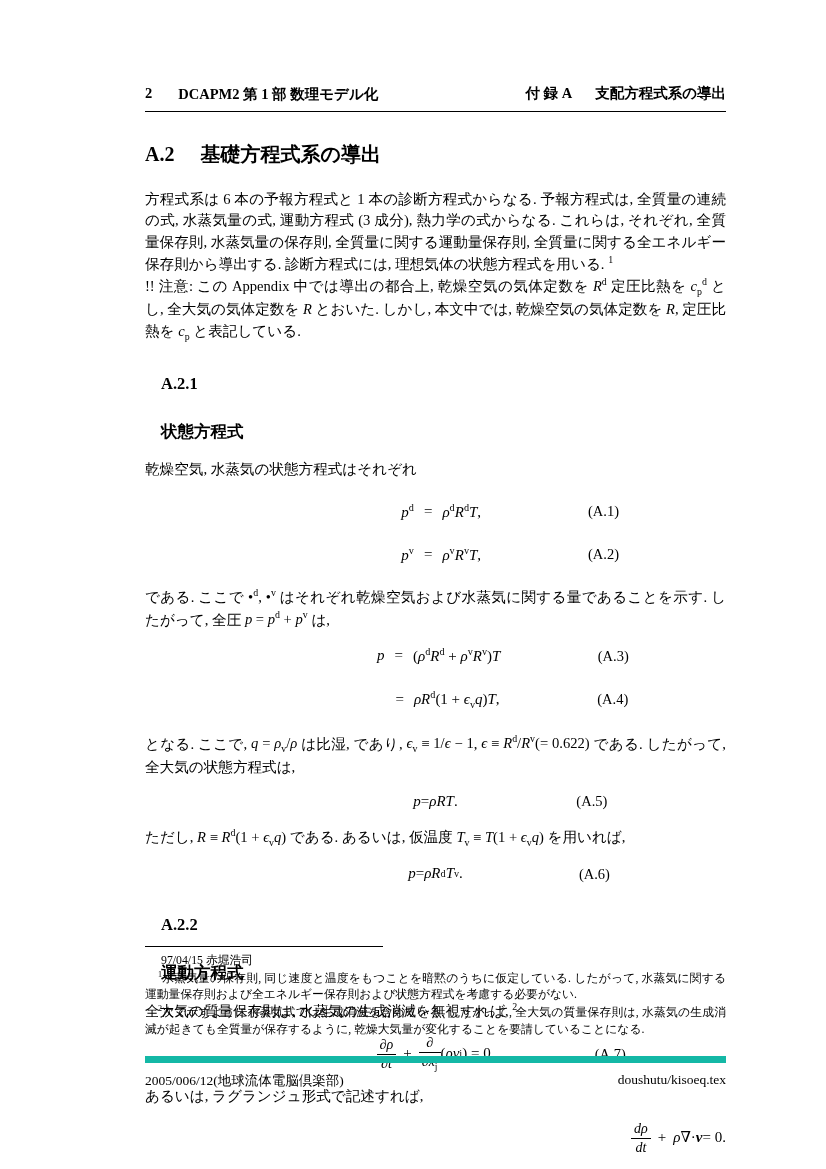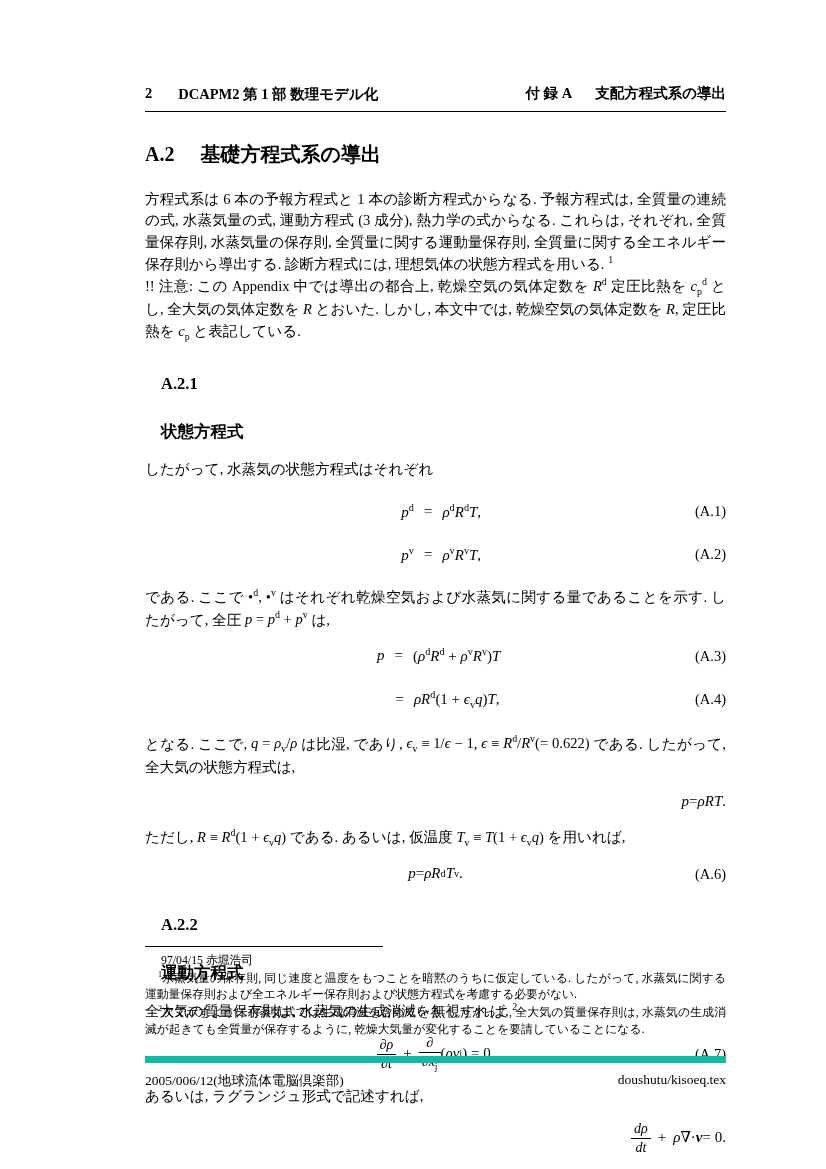--- a/index.html
+++ b/index.html
@@ -19,21 +19,21 @@
   h2.subsec{font-size:16.5px;font-weight:bold;margin:28px 0 15px 16px;display:flex;gap:24px;flex-direction:column;}
   p.body-p{margin:0 0 0 0;text-align:justify;}
   p.lead-p{margin:0 0 2px 0;text-align:justify;}
   sup{font-size:68%;}
   sub{font-size:68%;}
   .m{white-space:nowrap;}
 
   
   .eqrow{display:flex;align-items:center;margin:20px 0;font-size:15px;}
   .eqrow .sp{flex:1 1 0;}
-  .eqrow .sp.num{text-align:right;font-size:14.5px;}
+  .eqrow .sp.num{text-align:center;font-size:14.5px;}
   .eqbody{display:flex;align-items:center;}
   .lhs{display:inline-block;text-align:right;}
   .lhs.w1{width:24px;}
   .lhs.w2{width:14px;}
   .rel{padding:0 10px;}
   .rhs{text-align:center;}
   .standalone{margin:13px 0;}
   .frac{display:inline-block;vertical-align:middle;text-align:center;line-height:1.15;font-size:14px;}
   .frac .num{display:block;padding:0 3px 1px 3px;border-bottom:1px solid #000;}
   .frac .den{display:block;padding:1px 3px 0 3px;}
@@ -73,21 +73,21 @@
     </h1>
 
     <p class="body-p">方程式系は 6 本の予報方程式と 1 本の診断方程式からなる. 予報方程式は, 全質量の連続の式, 水蒸気量の式, 運動方程式 (3 成分), 熱力学の式からなる. これらは, それぞれ, 全質量保存則, 水蒸気量の保存則, 全質量に関する運動量保存則, 全質量に関する全エネルギー保存則から導出する. 診断方程式には, 理想気体の状態方程式を用いる. <sup>1</sup></p>
     <p class="body-p">!! 注意: この Appendix 中では導出の都合上, 乾燥空気の気体定数を <span class="m"><i>R</i><sup>d</sup></span> 定圧比熱を <span class="m"><i>c</i><sub>p</sub><sup>d</sup></span> とし, 全大気の気体定数を <span class="m"><i>R</i></span> とおいた. しかし, 本文中では, 乾燥空気の気体定数を <span class="m"><i>R</i></span>, 定圧比熱を <span class="m"><i>c</i><sub>p</sub></span> と表記している.</p>
 
     <h2 class="subsec">
       <span>A.2.1</span>
       <span>状態方程式</span>
     </h2>
 
-    <p class="lead-p">したがって, 水蒸気の状態方程式はそれぞれ</p>
+    <p class="lead-p">乾燥空気, 水蒸気の状態方程式はそれぞれ</p>
 
     <div class="eqrow">
       <span class="sp"></span>
       <span class="eqbody">
         <span class="lhs w1"><i>p</i><sup>d</sup></span>
         <span class="rel">=</span>
         <span class="rhs"><i>ρ</i><sup>d</sup><i>R</i><sup>d</sup><i>T</i>,</span>
       </span>
       <span class="sp num">(A.1)</span>
     </div>
@@ -120,20 +120,21 @@
         <span class="rhs"><i>ρR</i><sup>d</sup>(1 + <i>ϵ</i><sub>v</sub><i>q</i>)<i>T</i>,</span>
       </span>
       <span class="sp num">(A.4)</span>
     </div>
 
     <p class="body-p" style="margin-top:10px">となる. ここで, <span class="m"><i>q</i> = <i>ρ</i><sub>v</sub>/<i>ρ</i></span> は比湿, であり, <span class="m"><i>ϵ</i><sub>v</sub> ≡ 1/<i>ϵ</i> − 1</span>, <span class="m"><i>ϵ</i> ≡ <i>R</i><sup>d</sup>/<i>R</i><sup>v</sup>(= 0.622)</span> である. したがって, 全大気の状態方程式は,</p>
 
     <div class="eqrow standalone">
       <span class="sp"></span>
       <span class="eqbody"><i>p</i> = <i>ρRT</i>.</span>
+      <span class="sp num">(A.5)</span>
     </div>
 
     <p class="body-p">ただし, <span class="m"><i>R</i> ≡ <i>R</i><sup>d</sup>(1 + <i>ϵ</i><sub>v</sub><i>q</i>)</span> である. あるいは, 仮温度 <span class="m"><i>T</i><sub>v</sub> ≡ <i>T</i>(1 + <i>ϵ</i><sub>v</sub><i>q</i>)</span> を用いれば,</p>
 
     <div class="eqrow standalone">
       <span class="sp"></span>
       <span class="eqbody"><i>p</i> = <i>ρR</i><sup>d</sup><i>T</i><sub>v</sub>.</span>
       <span class="sp num">(A.6)</span>
     </div>
 

